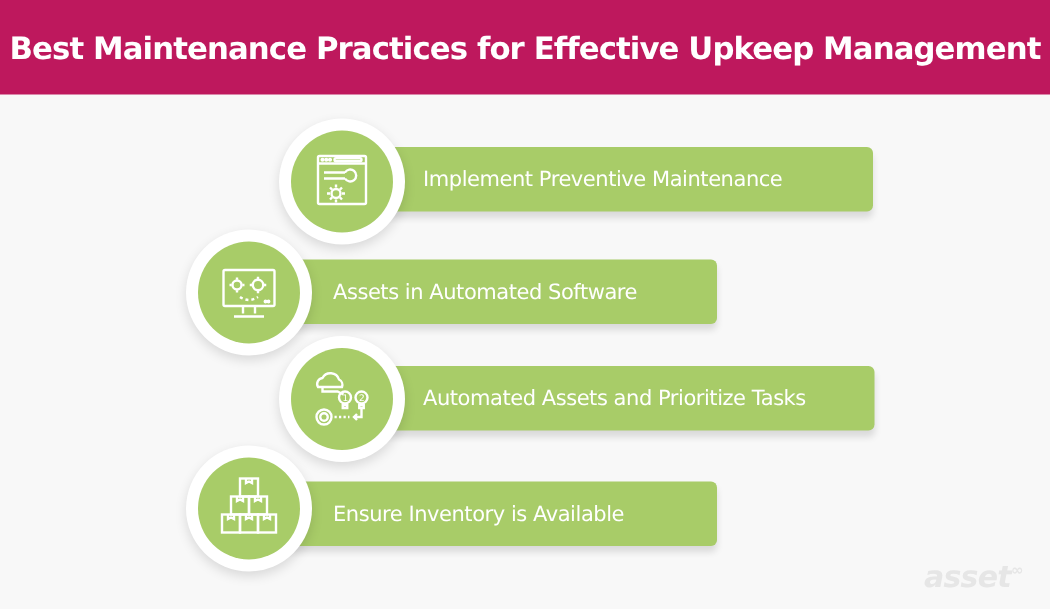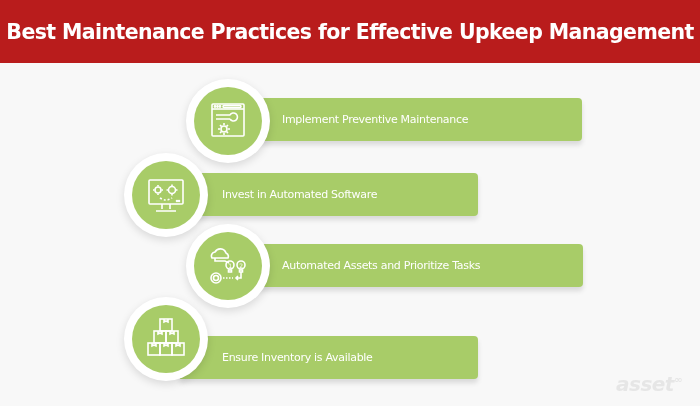--- a/index.html
+++ b/index.html
@@ -1,20 +1,20 @@
 <!DOCTYPE html>
 <html><head>
 <meta charset="utf-8">
 <style>
   html,body{margin:0;padding:0;}
   body{width:700px;height:406px;background:#f8f8f8;position:relative;overflow:hidden;font-family:"DejaVu Sans","Liberation Sans",sans-serif;}
-  .header{position:absolute;left:0;top:0;width:700px;height:63px;background:#b91c1c;display:flex;align-items:center;justify-content:center;}
+  .header{position:absolute;left:0;top:0;width:700px;height:63px;background:#be185d;display:flex;align-items:center;justify-content:center;}
   .header h1{margin:0;color:#fff;font-size:20.5px;font-weight:bold;letter-spacing:-0.6px;}
   .bar{position:absolute;height:43px;background:#a8cc68;border-radius:0 4px 4px 0;box-shadow:0 4px 5px rgba(0,0,0,0.12);display:flex;align-items:center;}
-  .bar span{color:#fff;font-size:11px;letter-spacing:-0.3px;white-space:nowrap;}
+  .bar span{color:#fff;font-size:14px;letter-spacing:-0.3px;white-space:nowrap;}
   .circle{position:absolute;width:84px;height:84px;border-radius:50%;background:#fff;box-shadow:0 3px 8px rgba(0,0,0,0.13);display:flex;align-items:center;justify-content:center;}
   .circle .inner{width:68px;height:68px;border-radius:50%;background:#a8cc68;display:flex;align-items:center;justify-content:center;}
   .logo{position:absolute;left:616px;top:372px;font-size:20px;font-weight:bold;font-style:italic;color:#e6e6e6;letter-spacing:-0.5px;}
   .logo sup{font-size:10px;font-style:normal;}
 </style>
 </head>
 <body>
 
 <div class="header">
   <h1>Best Maintenance Practices for Effective Upkeep Management</h1>
@@ -33,21 +33,21 @@
         <circle cx="14" cy="7.5" r="0.6" fill="#fff"></circle>
       <rect x="17" y="6.5" width="18" height="2" rx="1"></rect>
       <path d="M10 16 h14 M10 20 h14 M24 16 a4 4 0 1 1 0 4"></path>
       <circle cx="18" cy="30" r="3"></circle>
       <path d="M18 24 v2 M18 34 v2 M12 30 h2 M22 30 h2 M14 26 l1.4 1.4 M20.6 32.6 l1.4 1.4 M14 34 l1.4 -1.4 M20.6 27.4 l1.4 -1.4"></path>
     </svg>
   </div>
 </div>
 
 <div class="bar" style="left:180px;top:173px;width:298px;padding-left:42px;box-sizing:border-box;">
-  <span>Invest in Automated Software</span>
+  <span>Assets in Automated Software</span>
 </div>
 <div class="circle" style="left:124px;top:153px;">
   <div class="inner">
     <svg width="44" height="44" viewBox="0 0 44 44" fill="none" stroke="#fff" stroke-width="1.6">
       <rect x="5" y="7" width="34" height="24" rx="1"></rect>
       <path d="M18 31 v5 M26 31 v5 M12 38 h20"></path>
       <circle cx="14" cy="17" r="3"></circle>
       <circle cx="28" cy="17" r="3.5"></circle>
       <path d="M14 12 v1.5 M14 20.5 v1.5 M9 17 h1.5 M17.5 17 h1.5 M28 11.5 v2 M28 20.5 v2 M22.5 17 h2 M31.5 17 h2"></path>
       <path d="M16 25 q6 4 12 0" stroke-dasharray="2 2"></path>
@@ -72,21 +72,21 @@
       <text x="23.3" y="24.5" font-size="6" fill="#fff" stroke="none" font-family="DejaVu Sans, sans-serif">1</text>
       <text x="34.3" y="24.5" font-size="6" fill="#fff" stroke="none" font-family="DejaVu Sans, sans-serif">2</text>
       <circle cx="11" cy="35" r="5"></circle>
         <circle cx="11" cy="35" r="2.5"></circle>
       <path d="M18 35 h10" stroke-dasharray="1.5 1.5"></path>
       <path d="M36 29 v6 h-5 m2 -2 l-2 2 l2 2"></path>
     </svg>
   </div>
 </div>
 
-<div class="bar" style="left:180px;top:336px;width:298px;padding-left:42px;box-sizing:border-box;text-align:center;">
+<div class="bar" style="left:180px;top:321px;width:298px;padding-left:42px;box-sizing:border-box;text-align:center;">
   <span>Ensure Inventory is Available</span>
 </div>
 <div class="circle" style="left:124px;top:297px;">
   <div class="inner">
     <svg width="46" height="46" viewBox="0 0 46 46" fill="none" stroke="#fff" stroke-width="1.6">
       <rect x="17" y="3" width="12" height="12"></rect>
         <path d="M21 3 v3 l2 -1 l2 1 v-3"></path>
       <rect x="11" y="15" width="12" height="12"></rect>
         <path d="M15 15 v3 l2 -1 l2 1 v-3"></path>
       <rect x="23" y="15" width="12" height="12"></rect>

